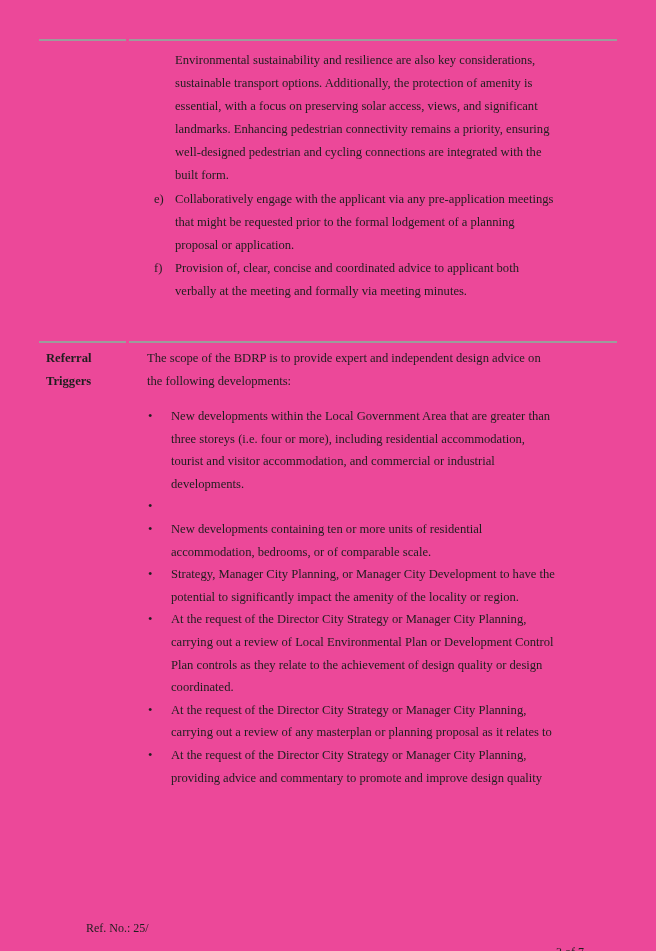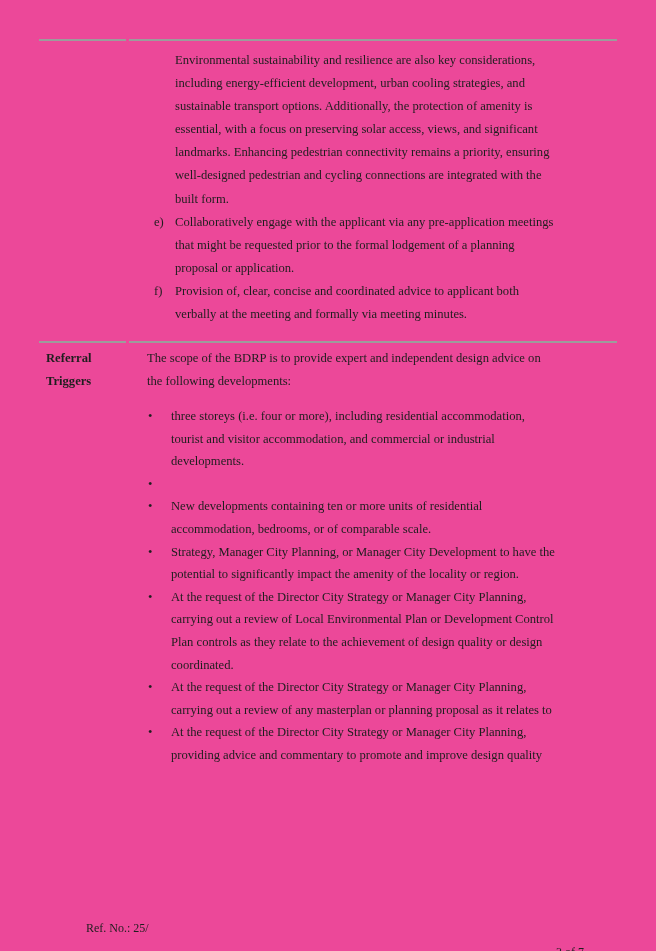--- a/index.html
+++ b/index.html
@@ -30,21 +30,20 @@
 <body>
 
 <div class="page">
 
   <div class="hr hr-t1a"></div>
   <div class="hr hr-t1b"></div>
 
   <div class="abs cont">
     <div class="para">
         <div class="line">Environmental sustainability and resilience are also key considerations,</div>
-        <div class="line">including energy-efficient development, urban cooling strategies, and</div>
         <div class="line">sustainable transport options. Additionally, the protection of amenity is</div>
         <div class="line">essential, with a focus on preserving solar access, views, and significant</div>
         <div class="line">landmarks. Enhancing pedestrian connectivity remains a priority, ensuring</div>
         <div class="line">well-designed pedestrian and cycling connections are integrated with the</div>
         <div class="line">built form.</div>
       </div>
     <div>
         <div class="li">
           <div class="marker">e)</div>
           <div>
@@ -73,20 +72,21 @@
 
   <div class="abs intro">
       <div class="line">The scope of the BDRP is to provide expert and independent design advice on</div>
       <div class="line">the following developments:</div>
     </div>
 
   <div class="abs bullets">
       <div class="bullet-row">
         <div class="bullet-marker">•</div>
         <div>
+          <div class="line">New developments within the Local Government Area that are greater than</div>
           <div class="line">three storeys (i.e. four or more), including residential accommodation,</div>
           <div class="line">tourist and visitor accommodation, and commercial or industrial</div>
           <div class="line">developments.</div>
         </div>
       </div>
       <div class="bullet-row">
         <div class="bullet-marker">•</div>
       </div>
       <div class="bullet-row">
         <div class="bullet-marker">•</div>

